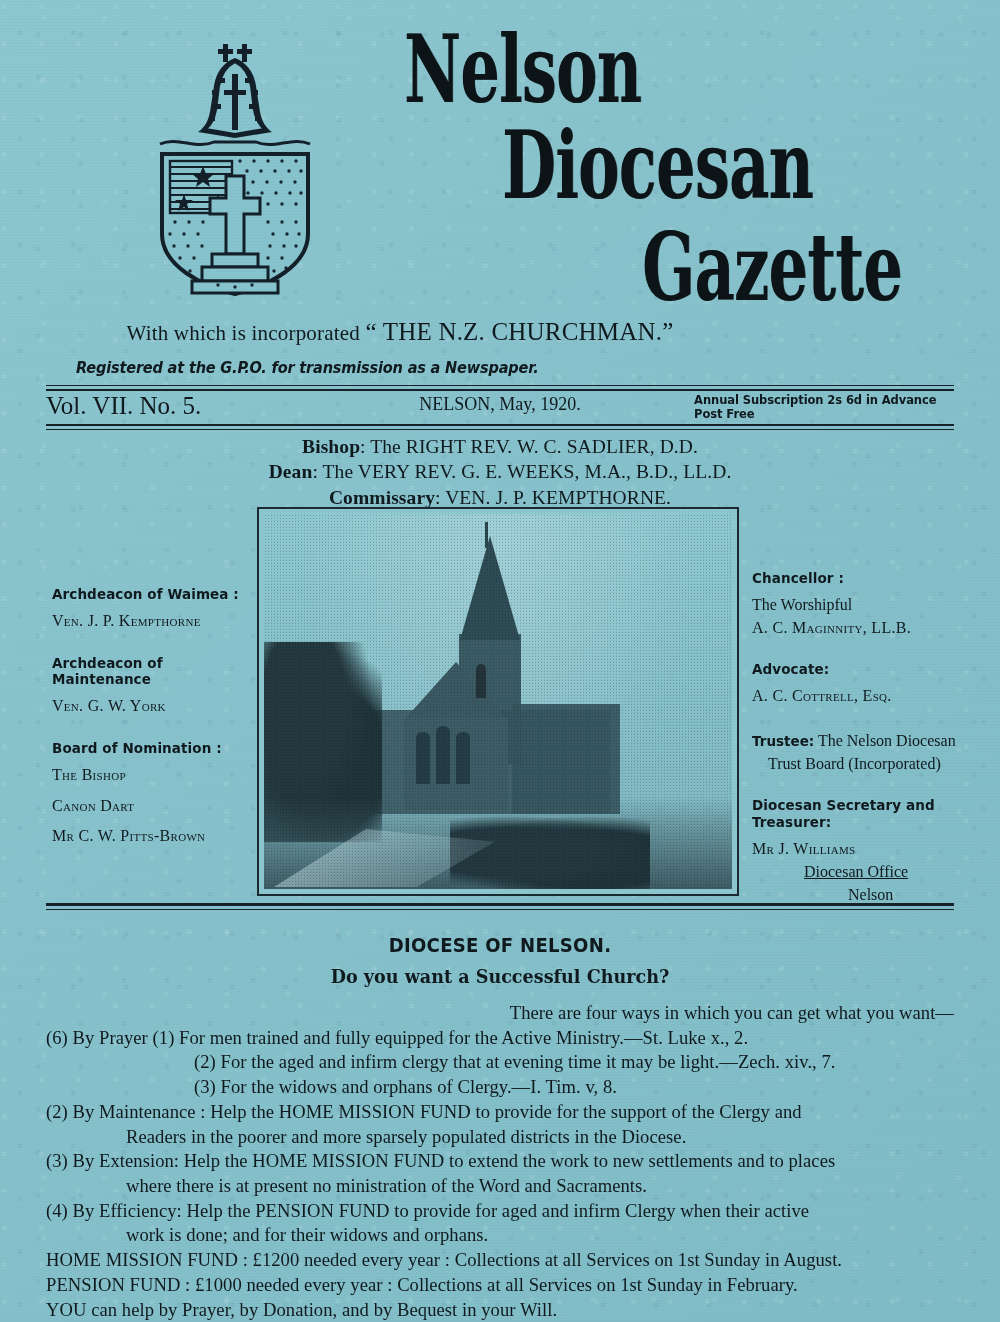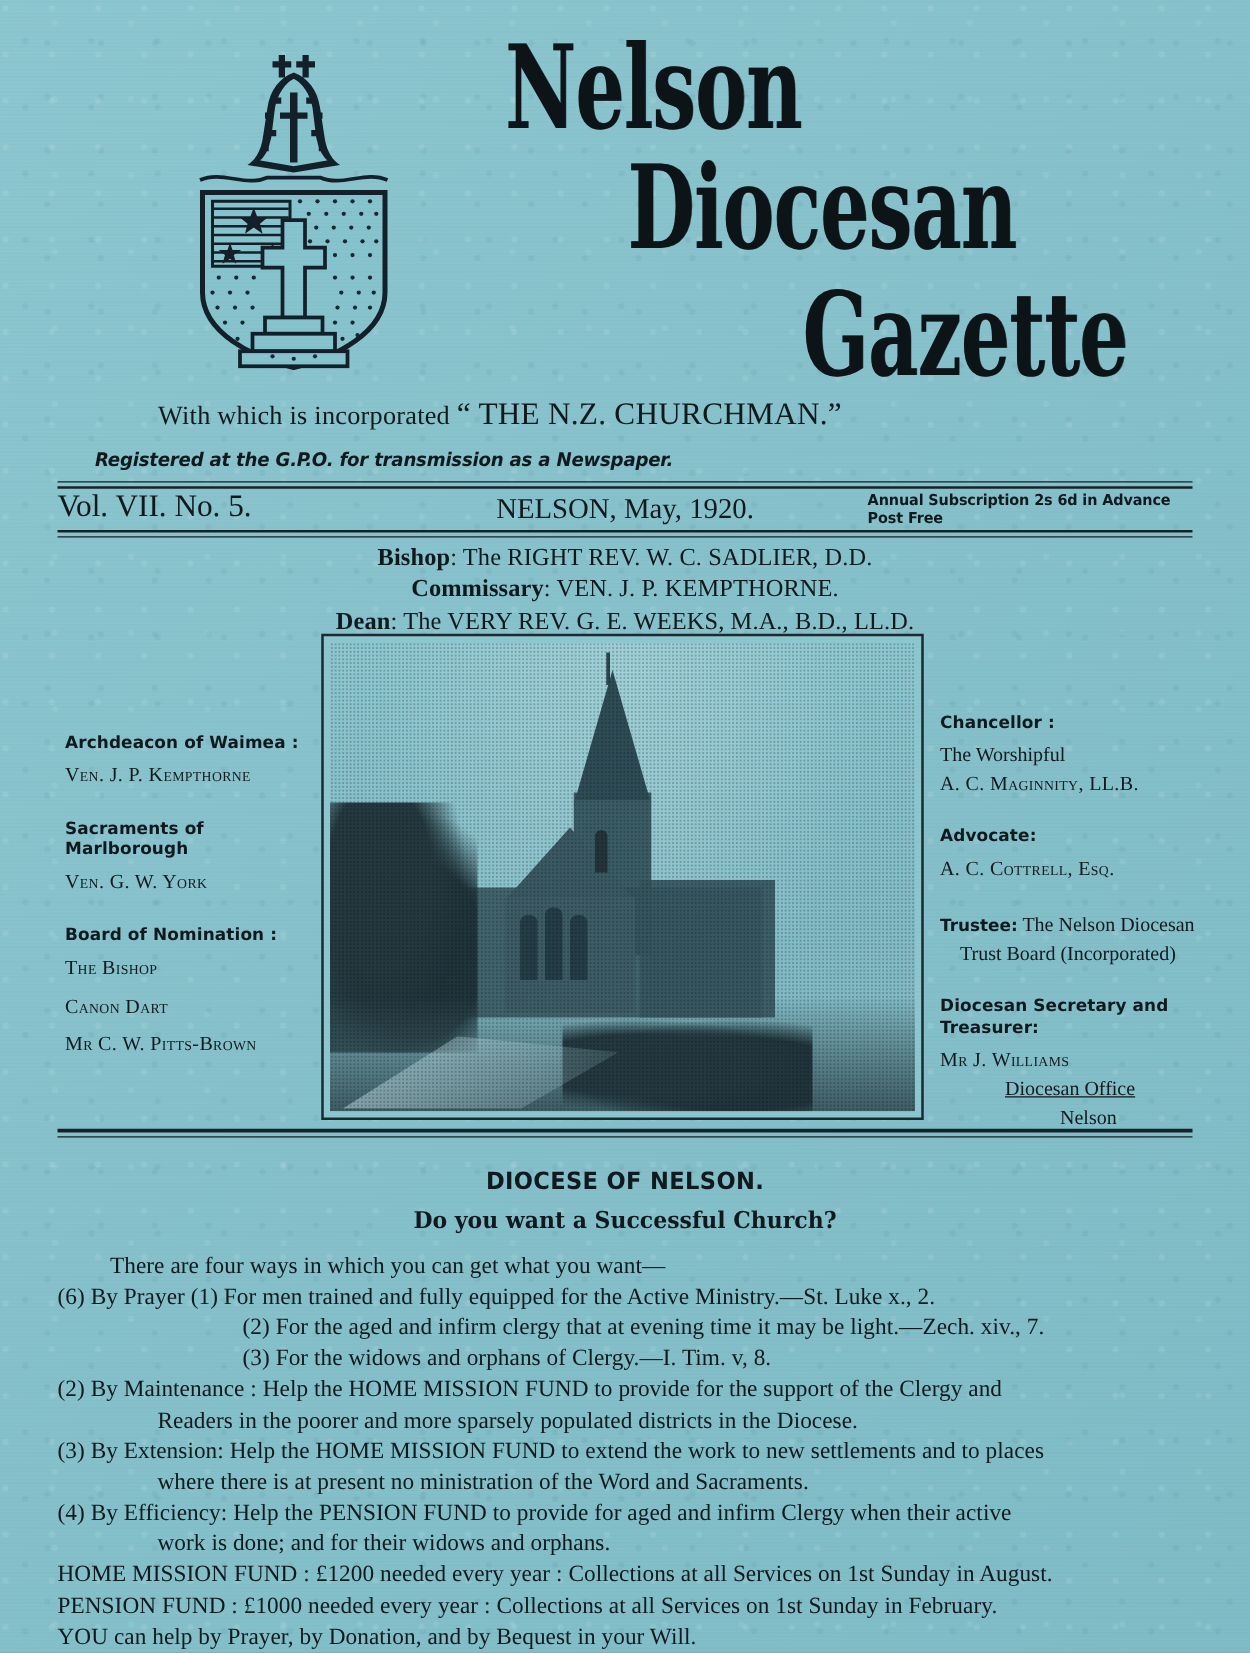--- a/index.html
+++ b/index.html
@@ -133,21 +133,21 @@
     position: absolute;
     left: 0; top: 0;
     font-size: 25px;
     font-family: "Liberation Serif", serif;
   }
   .vol-center {
     position: absolute;
     left: 0; top: 2px;
     width: 908px;
     text-align: center;
-    font-size: 23px;
+    font-size: 18px;
   }
   .vol-right {
     position: absolute;
     right: 18px; top: 1px;
     text-align: left;
     font-family: "DejaVu Sans", sans-serif;
     font-weight: bold;
     font-size: 12px;
     line-height: 1.18;
     letter-spacing: -0.1px;
@@ -357,21 +357,21 @@
   }
   .body-text {
     margin-top: 14px;
     font-size: 18.6px;
     line-height: 1.33;
     letter-spacing: 0.05px;
   }
   .ln { display: block; white-space: nowrap; }
   .ln.indent2 { padding-left: 148px; }
   .ln.indent3 { padding-left: 80px; }
-  .ln.lead    { padding-left: 42px; }
+  .ln.lead    { padding-left: 42px; text-align: right; }
 </style>
 </head>
 <body>
 
 <div class="page">
 
   <div class="masthead">
 
     <div class="crest">
       <svg viewBox="0 0 190 268" width="190" height="268" aria-hidden="true">
@@ -513,34 +513,34 @@
 
   <div class="rule med" style="top:424px;"></div>
   <div class="rule thin" style="top:429px;"></div>
 
   <div class="officers">
     <div>
       <span class="role">Bishop</span>:
       <span>The RIGHT REV. W. C. SADLIER, D.D.</span>
     </div>
     <div>
+      <span class="role">Dean</span>:
+      <span>The VERY REV. G. E. WEEKS, M.A., B.D.,  LL.D.</span>
+    </div>
+    <div>
       <span class="role">Commissary</span>:
       <span>VEN. J. P. KEMPTHORNE.</span>
-    </div>
-    <div>
-      <span class="role">Dean</span>:
-      <span>The VERY REV. G. E. WEEKS, M.A., B.D.,  LL.D.</span>
     </div>
   </div>
 
   <div class="col col-left">
     <h4>Archdeacon of Waimea :</h4>
     <p class="sc">Ven. J. P. Kempthorne</p>
 
-    <h4>Sacraments of Marlborough</h4>
+    <h4>Archdeacon of Maintenance</h4>
     <p class="sc">Ven. G. W. York</p>
 
     <h4>Board of Nomination :</h4>
     <p class="sc tight">The Bishop</p>
     <p class="sc tight">Canon Dart</p>
     <p class="sc tight">Mr C. W. Pitts-Brown</p>
   </div>
 
   <div class="col col-right">
     <h4>Chancellor :</h4>

